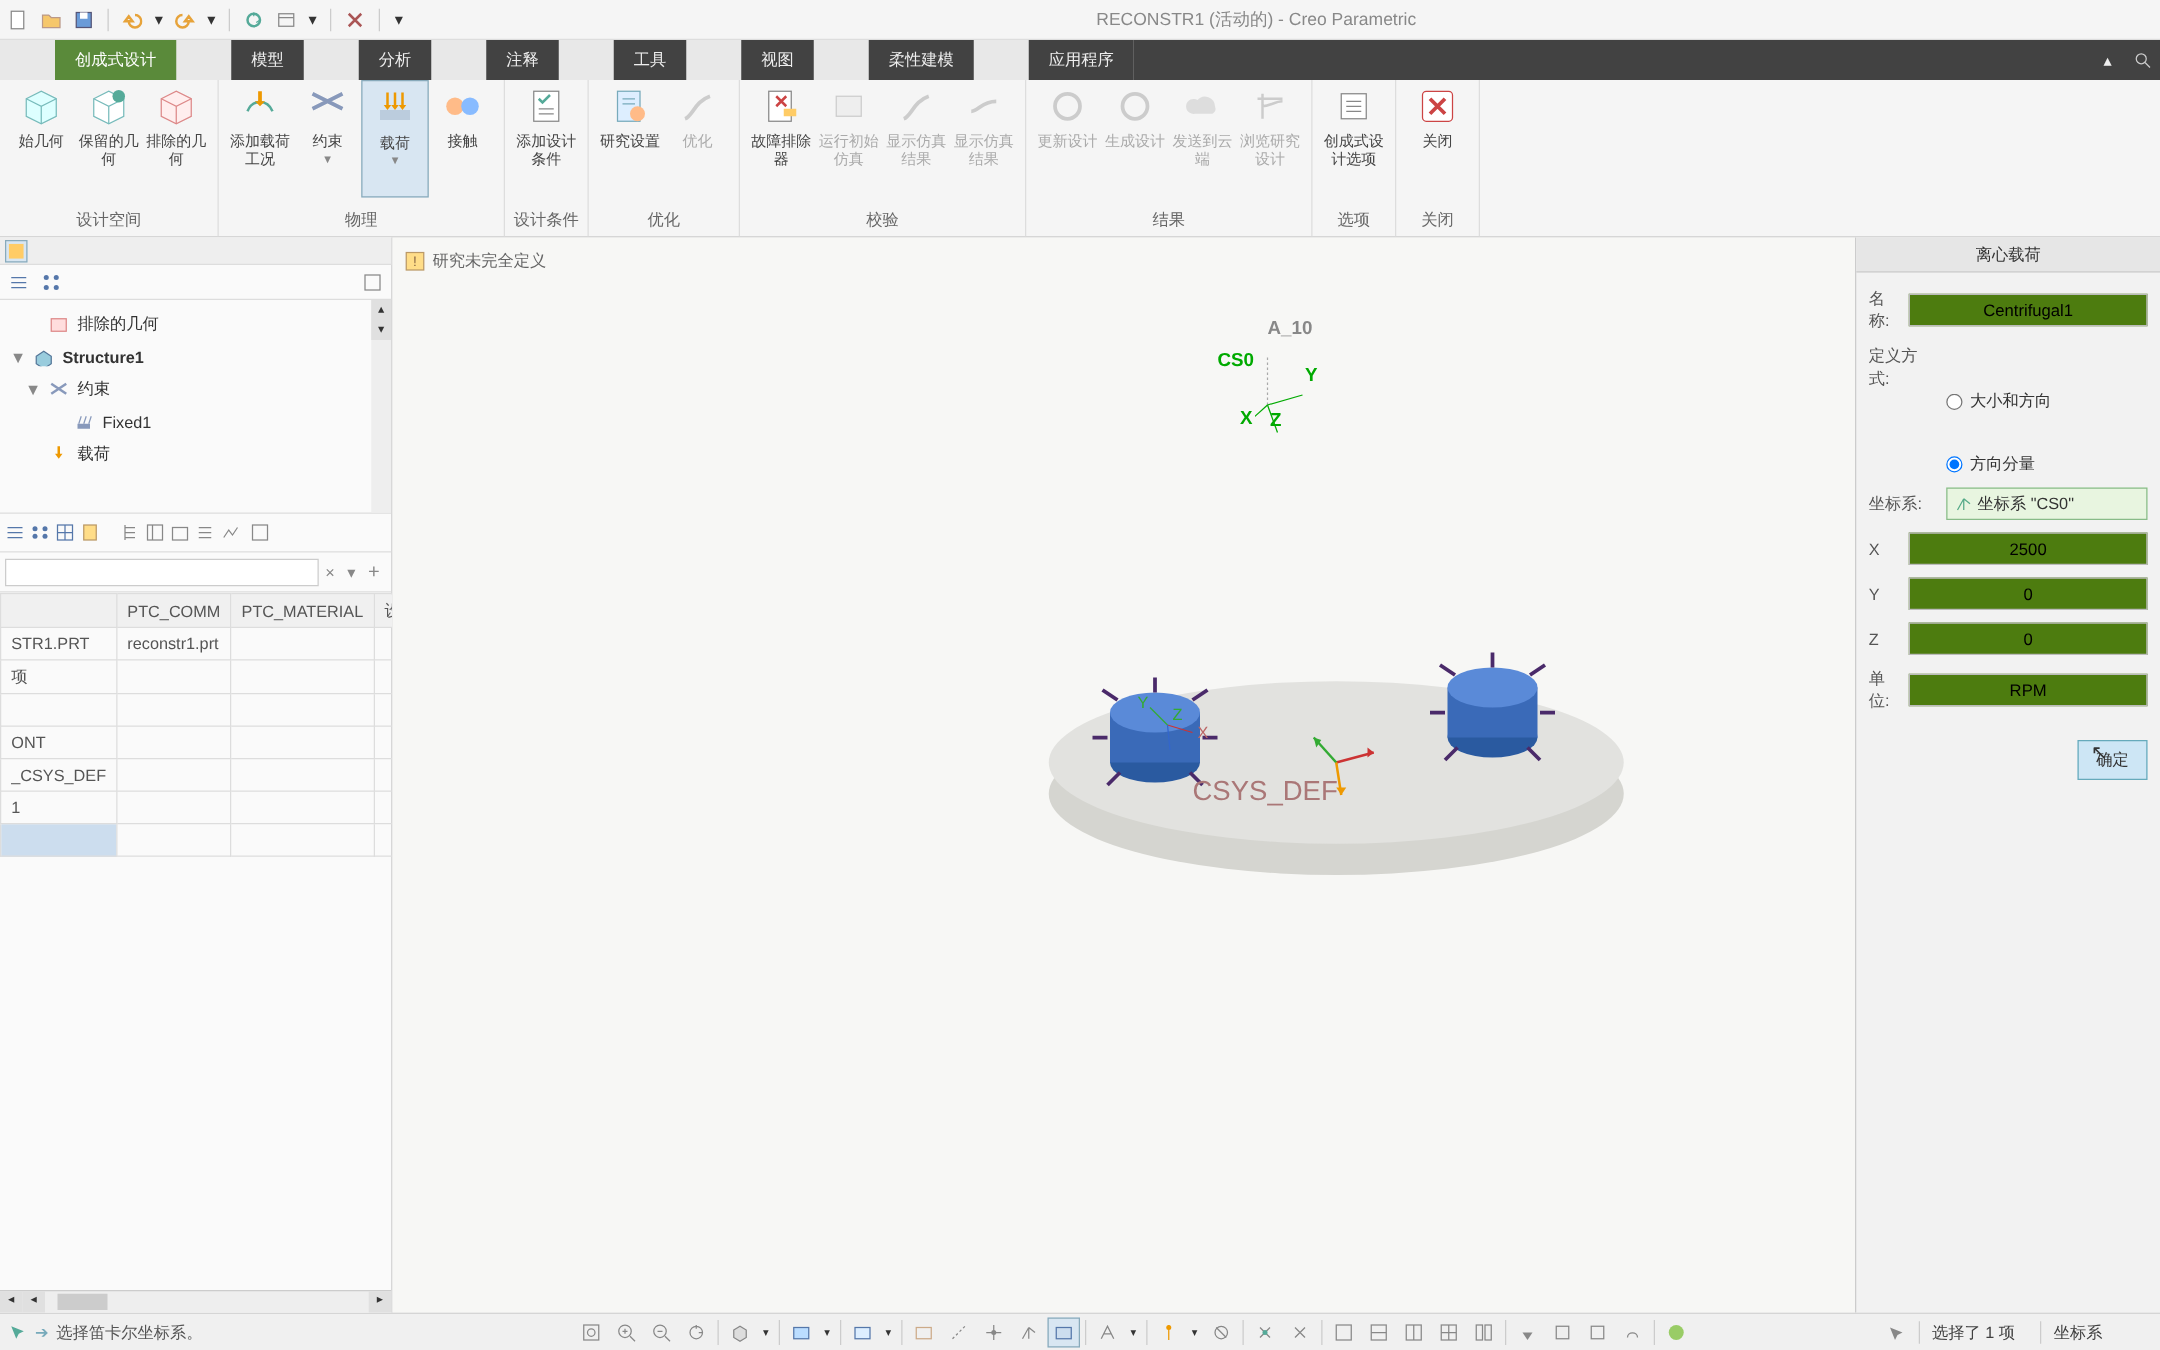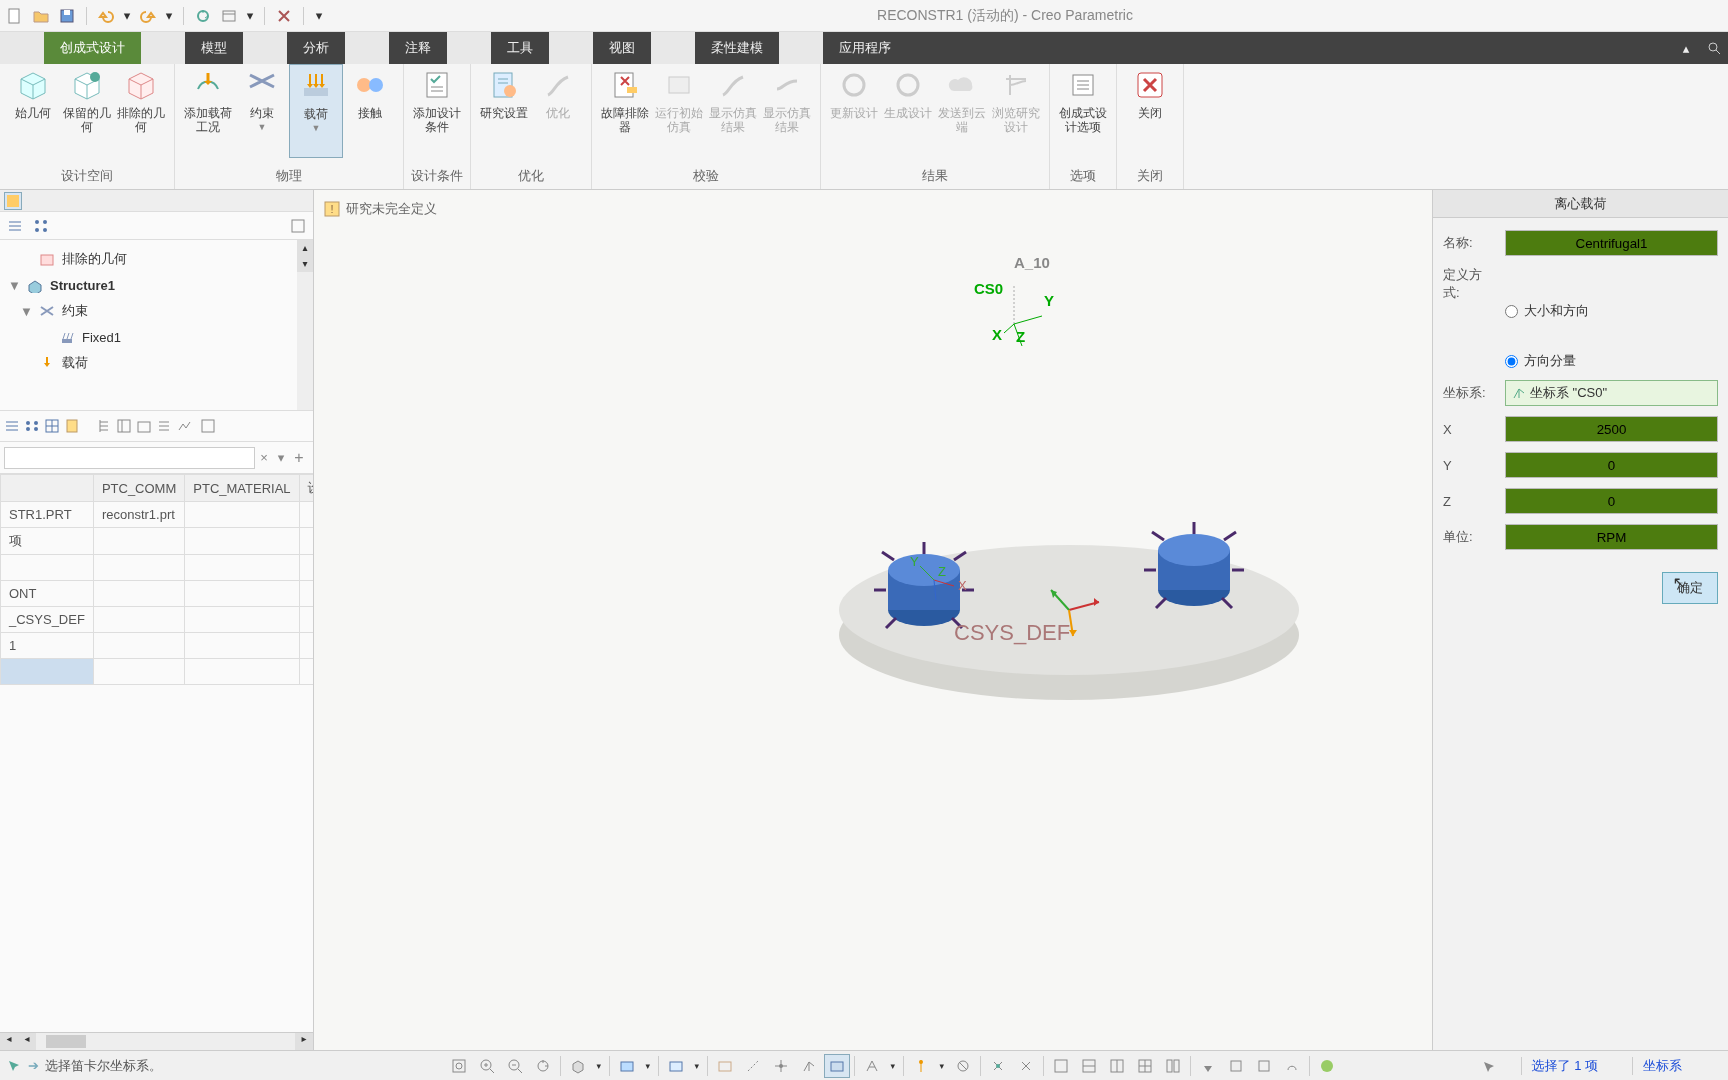--- a/index.html
+++ b/index.html
@@ -71,42 +71,42 @@
   
   
   .canvas-wrap { flex: 1; position: relative; background: #f7f7f5; }
   .status-chip { position: absolute; left: 10px; top: 10px; display: flex; align-items: center; gap: 6px; color: #666; }
   .status-chip .sico { width: 16px; height: 16px; }
   .csys-top { position: absolute; left: 660px; top: 30px; color: #0a0; font-size: 15px; white-space: pre; }
   .csys-top .al { color: #888; }
   .model { position: absolute; left: 510px; top: 290px; width: 490px; height: 240px; }
   
   
-  .right-panel { width: 296px; background: #f2f2f2; border-left: 1px solid #ccc; display: flex; flex-direction: column; }
+  .right-panel { width: 244px; background: #f2f2f2; border-left: 1px solid #ccc; display: flex; flex-direction: column; }
   .right-panel .hdr { height: 28px; background: #e6e6e6; display: flex; align-items: center; justify-content: center; border-bottom: 1px solid #ccc; }
   .right-panel .body { padding: 12px 10px; display: flex; flex-direction: column; gap: 10px; }
   .frow { display: flex; align-items: center; gap: 8px; }
   .frow .flab { width: 54px; color: #555; }
   .frow input[type=text] { flex: 1; height: 26px; border: 1px solid #bbb; padding: 0 6px; background: #4d7c0f; text-align: center; }
   .frow .csysbox { flex: 1; height: 26px; border: 1px solid #8b8; background: #e8f5e0; display: flex; align-items: center; padding: 0 6px; gap: 4px; }
   .radio-col { display: flex; flex-direction: column; gap: 6px; padding-left: 62px; }
   .radio-row { display: flex; align-items: center; gap: 6px; }
   .right-panel .btns { padding: 10px; display: flex; justify-content: flex-end; }
   .right-panel .okbtn { padding: 6px 14px; background: #cde6f5; border: 1px solid #6ab; cursor: pointer; }
   .cursor-ptr { position: absolute; right: 42px; bottom: 22px; font-size: 16px; }
   
   
   .statusbar { height: 30px; background: #f0f0f0; border-top: 1px solid #ccc; display: flex; align-items: center; padding: 0 6px; gap: 6px; }
   .statusbar .sico { width: 16px; height: 16px; }
   .statusbar .stext { flex: 0 0 260px; color: #555; }
   .statusbar .stools { flex: 1; display: flex; align-items: center; gap: 2px; justify-content: center; }
   .statusbar .stools .sb { width: 26px; height: 24px; display: flex; align-items: center; justify-content: center; cursor: pointer; }
   .statusbar .stools .sb.active { background: #d8e6f2; border: 1px solid #8ab; }
   .statusbar .stools .ssep { width: 1px; height: 20px; background: #ccc; margin: 0 2px; }
-  .statusbar .rstat { display: flex; align-items: flex-end; gap: 24px; color: #1d4ed8; }
+  .statusbar .rstat { display: flex; align-items: flex-end; gap: 10px; color: #404040; }
   .statusbar .rstat .box { border-left: 1px solid #ccc; padding: 0 10px; }
   
   
   svg { display: block; }
 </style>
 </head>
 <body>
 
 <div class="titlebar">
   <div class="qat">

